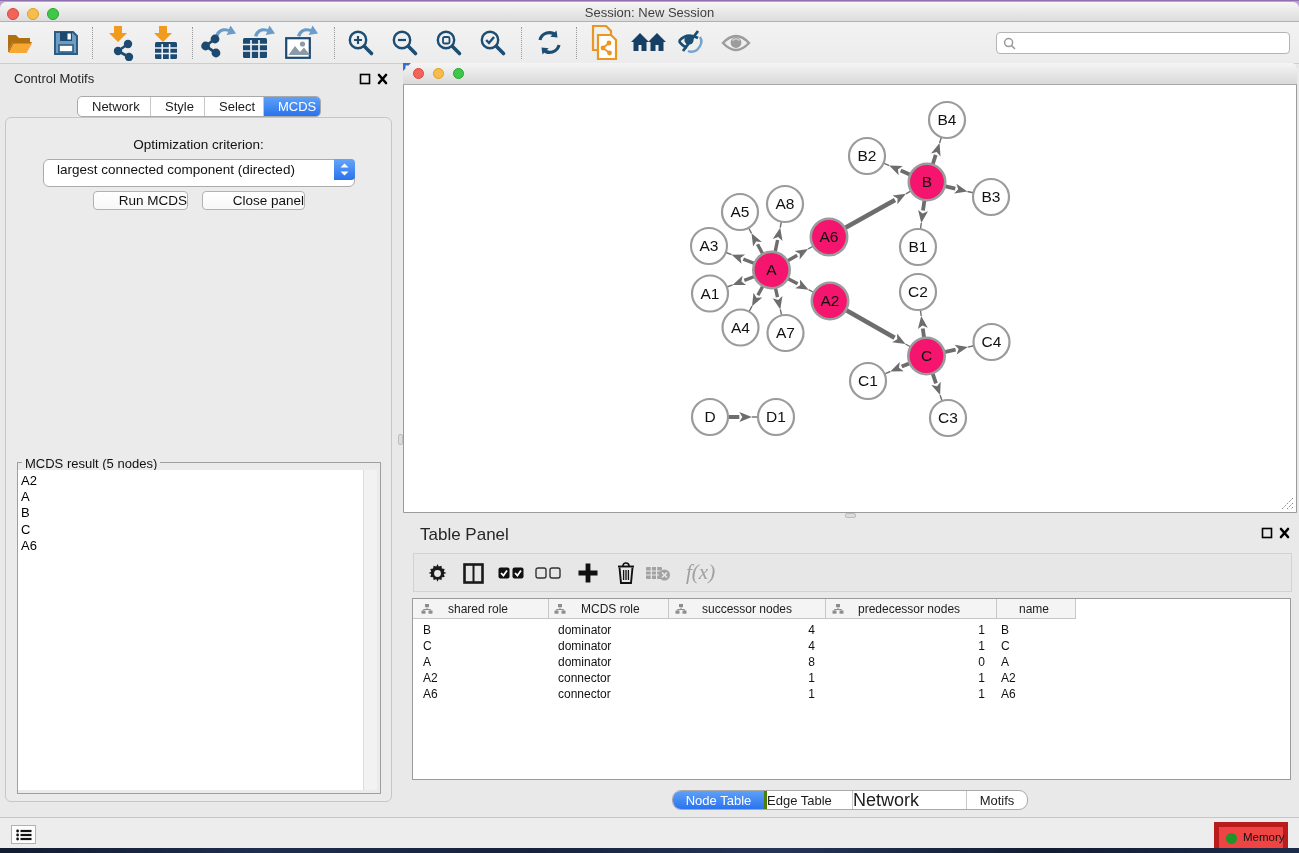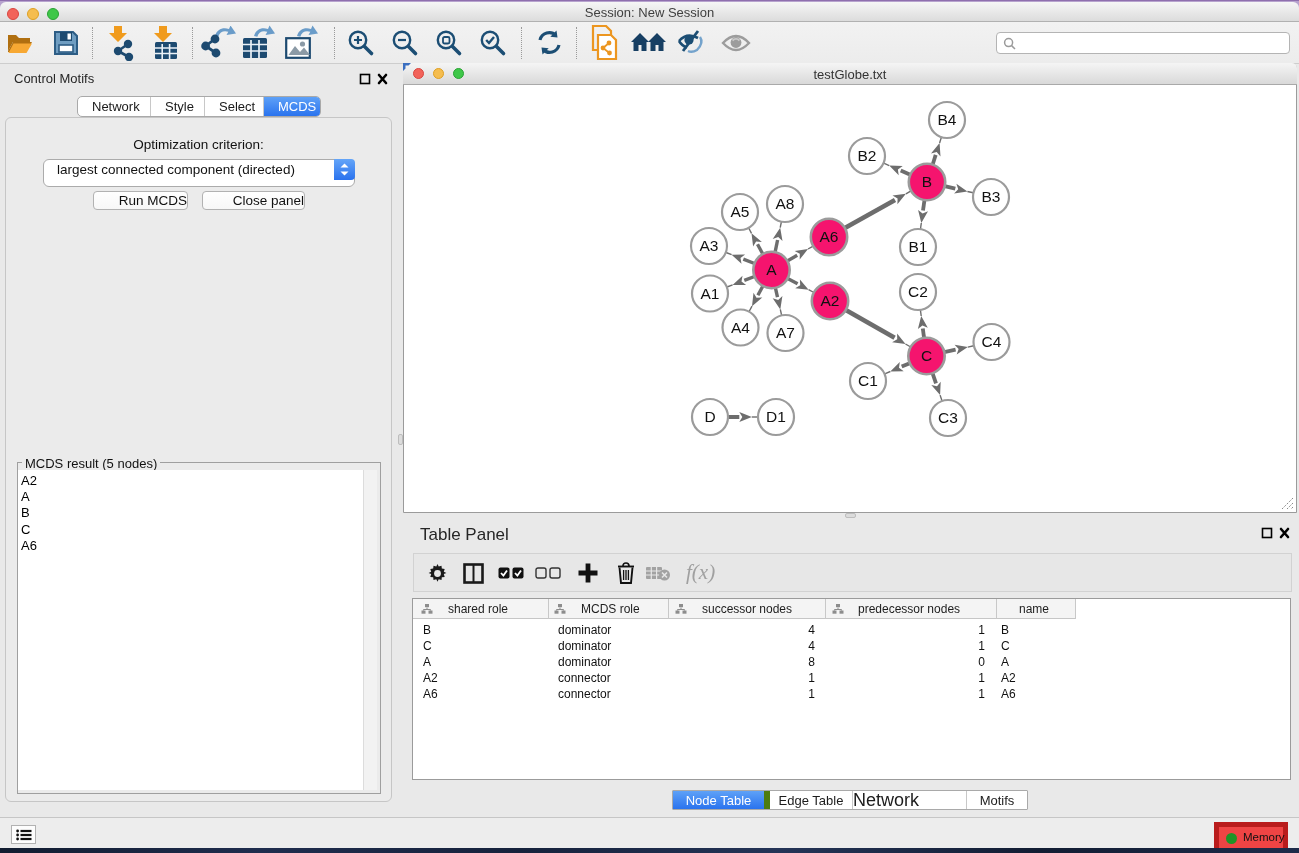--- a/index.html
+++ b/index.html
@@ -202,21 +202,20 @@
 
 <div class="abs" id="netwin" style="left:403px;top:63px;width:894px;height:450px;background:#fff;border:1px solid #9b9b9b;border-radius:5px 5px 0 0">
  <div style="position:absolute;left:-1px;top:-1px;width:894px;height:22px;background:linear-gradient(#f5f5f5,#d9d9d9);border-bottom:1px solid #a9a9a9;border-radius:5px 5px 0 0"></div>
  <svg style="position:absolute;left:-1px;top:-1px" width="14" height="14" viewBox="0 0 14 14">
       <path d="M0 0 H11 L0 11 Z" fill="none"></path>
       <path d="M0 8 V0 H8 L5.5 2.5 H2.5 V5.5 Z" fill="#3a6ec0"></path>
     </svg>
  <div class="tl" style="left:9px;top:4px;width:11px;height:11px;background:#f2635a;border:1px solid #d9463f"></div>
  <div class="tl" style="left:29px;top:4px;width:11px;height:11px;background:#f5bd4f;border:1px solid #dfa023"></div>
  <div class="tl" style="left:49px;top:4px;width:11px;height:11px;background:#3fc749;border:1px solid #2aa334"></div>
- <div style="position:absolute;left:0;right:0;top:3px;text-align:center;font-size:13px;color:#333">testGlobe.txt</div>
  <svg style="position:absolute;right:2px;bottom:2px" width="13" height="13" viewBox="0 0 13 13">
       <g stroke="#8a8a8a" stroke-width="1" stroke-dasharray="2 1.4">
         <path d="M12 1 L1 12 M12 6 L6 12 M12 10 L10 12"></path>
       </g>
     </svg>
  <div id="graphwrap" style="position:absolute;left:-1px;top:21px"><svg id="graph" width="894" height="428" viewBox="0 0 894 428" font-family="Liberation Sans, sans-serif">
         <line x1="351.5" y1="191.5" x2="341.3" y2="195.4" stroke="#6d6d6d" stroke-width="3.4"></line>
         <line x1="329.6" y1="199.9" x2="324.0" y2="202.0" stroke="#6d6d6d" stroke-width="1.4"></line>
         <path d="M339.5 190.7 L329.6 199.9 L343.1 200.1 L338.5 196.5 Z" fill="#6d6d6d"></path>
         <line x1="351.5" y1="178.5" x2="340.3" y2="174.2" stroke="#6d6d6d" stroke-width="3.4"></line>
@@ -409,23 +408,23 @@
 <div class="abs thl" style="left:702px;top:602px">successor nodes</div>
 <div class="abs thl" style="left:858px;top:602px">predecessor nodes</div>
 <div class="abs thl" style="left:1019px;top:602px">name</div>
 
 <div class="abs tr1" style="left:423px;top:622px">B<br>C<br>A<br>A2<br>A6</div>
 <div class="abs tr1" style="left:558px;top:622px">dominator<br>dominator<br>dominator<br>connector<br>connector</div>
 <div class="abs tr1" style="left:715px;top:622px;width:100px;text-align:right">4<br>4<br>8<br>1<br>1</div>
 <div class="abs tr1" style="left:885px;top:622px;width:100px;text-align:right">1<br>1<br>0<br>1<br>1</div>
 <div class="abs tr1" style="left:1001px;top:622px">B<br>C<br>A<br>A2<br>A6</div>
 
-<div class="abs" id="bot-tabs" style="left:672px;top:790px;height:20px;display:flex;border:1px solid #a9a9a9;border-radius:1px;background:#fff;overflow:hidden">
+<div class="abs" id="bot-tabs" style="left:672px;top:790px;height:20px;display:flex;border:1px solid #a9a9a9;border-radius:9px;background:#fff;overflow:hidden">
  <div class="tab sel" style="width:91px;line-height:19px;text-align:center;font-size:13px;background:linear-gradient(#5ea1f7,#2a73ee);color:#fff">Node Table</div>
- <div class="tab" style="width:88px;line-height:19px;text-align:center;font-size:13px;border-left:6px solid #4d7c0f">Edge Table</div>
+ <div class="tab" style="width:88px;line-height:19px;text-align:left;font-size:13px;border-left:3px solid #4d7c0f">Edge Table</div>
  <div class="tab" style="width:114px;line-height:19px;text-align:left;font-size:18px;border-left:1px solid #c8c8c8">Network Table</div>
  <div class="tab" style="width:61px;line-height:19px;text-align:center;font-size:13px;border-left:1px solid #c8c8c8">Motifs</div>
 </div>
 
 <div class="abs" style="left:0;top:817px;width:1299px;height:31px;background:#ededed;border-top:1px solid #c6c6c6"></div>
 <div class="abs" style="left:11px;top:825px;width:25px;height:19px;background:#fdfdfd;border:1px solid #b2b2b2">
  <svg style="position:absolute;left:4px;top:3px" width="16" height="12" viewBox="0 0 16 12">
       <g fill="#111">
         <circle cx="1.6" cy="2" r="1.4"></circle>
         <circle cx="1.6" cy="6" r="1.4"></circle>

